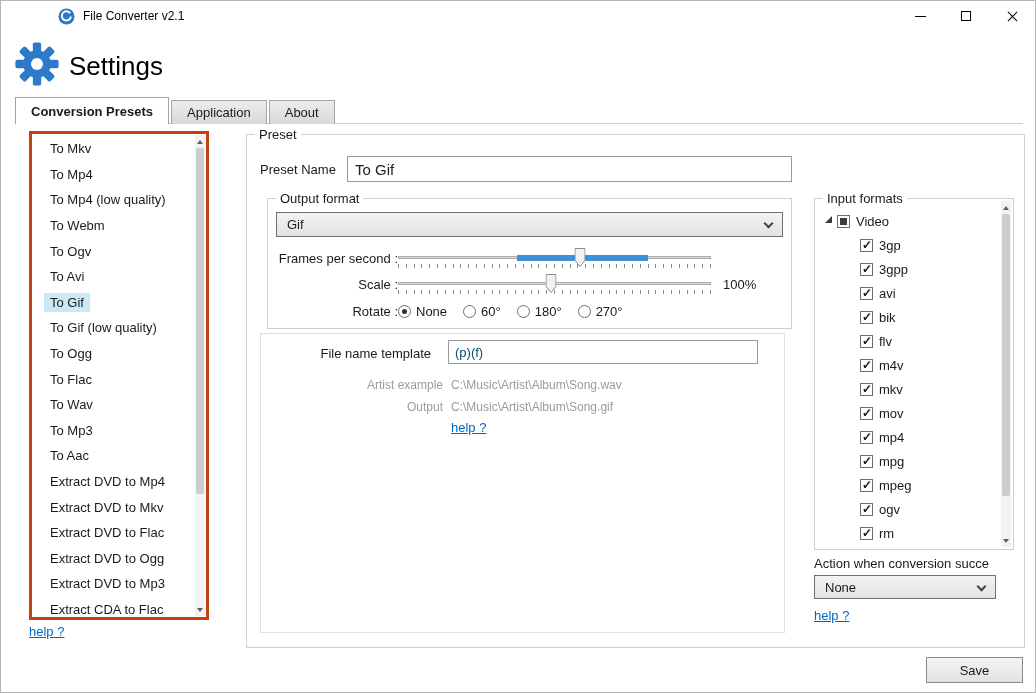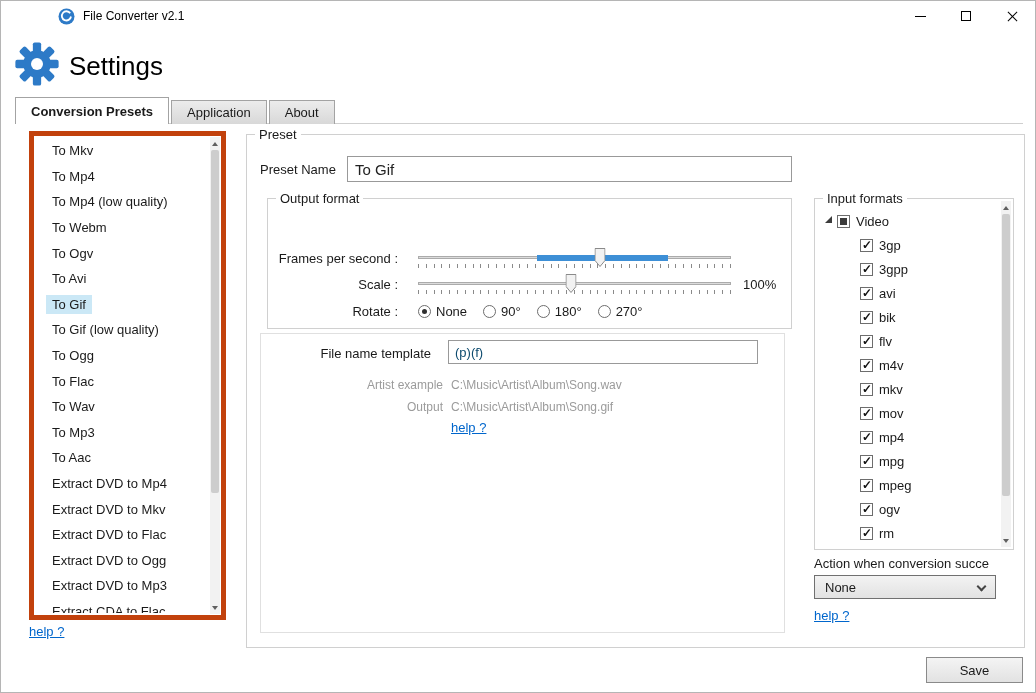--- a/index.html
+++ b/index.html
@@ -28,21 +28,21 @@
 .gear{position:absolute;left:13px;top:40px;line-height:0;}
 .page-title{position:absolute;left:68px;top:50px;font-size:26px;color:#000;}
 
 
 .tabline{position:absolute;left:14px;top:122px;width:1008px;height:1px;background:#cfcfcf;}
 .tabs{position:absolute;left:14px;top:96px;height:27px;display:flex;align-items:flex-end;z-index:2;}
 .tab{height:24px;display:flex;align-items:center;padding:0 15px;background:linear-gradient(#ececec,#d8d8d8);border:1px solid #a3a3a3;border-bottom:none;margin-right:2px;font-size:13px;}
 .tab.active{height:27px;background:#fff;font-weight:bold;}
 
 
-.sidebar{position:absolute;left:28px;top:130px;width:197px;height:489px;border:5px solid #c2410c;background:#fff;}
+.sidebar{position:absolute;left:28px;top:130px;width:180px;height:489px;border:3px solid #c2410c;background:#fff;}
 .preset-list{position:absolute;left:0;top:2px;right:11px;bottom:2px;overflow:hidden;}
 .list-row{height:25.6px;display:flex;align-items:center;padding-left:12px;}
 .list-label{padding:2px 6px;white-space:nowrap;}
 .list-label.selected{background:#cbe8f6;}
 .v-scrollbar{position:absolute;top:1px;right:1px;width:10px;bottom:1px;background:#f2f2f2;display:flex;flex-direction:column;align-items:center;}
 .sb-btn{width:10px;height:13px;display:flex;align-items:center;justify-content:center;}
 .arrow-up{width:0;height:0;border-left:3px solid transparent;border-right:3px solid transparent;border-bottom:4px solid #606060;}
 .arrow-down{width:0;height:0;border-left:3px solid transparent;border-right:3px solid transparent;border-top:4px solid #606060;}
 .sb-track{flex:1;width:10px;position:relative;}
 .sb-thumb{position:absolute;left:1px;width:8px;background:#cdcdcd;border-radius:2px;}
@@ -57,21 +57,21 @@
 .preset-group{left:245px;top:133px;width:779px;height:514px;}
 .preset-name-label{position:absolute;left:13px;top:27px;}
 .text-input{border:1px solid #999;background:#fff;font-family:"Liberation Sans",sans-serif;color:#222;}
 .preset-name-input{position:absolute;left:100px;top:21px;width:445px;height:26px;font-size:15px;padding:0 7px;}
 
 .of-group{left:20px;top:63px;width:525px;height:131px;}
 .combo{border:1px solid #707070;background:linear-gradient(#f3f3f3,#e2e2e2);display:flex;align-items:center;padding:0 10px;font-size:13px;position:relative;}
 .chev{position:absolute;right:10px;top:7px;width:7px;height:7px;border-right:2px solid #444;border-bottom:2px solid #444;transform:rotate(45deg);}
 .format-combo{position:absolute;left:8px;top:13px;width:507px;height:25px;}
 .of-row{position:absolute;left:8px;height:22px;display:flex;align-items:center;}
-.of-row .row-label{width:122px;text-align:right;margin-right:20px;white-space:nowrap;}
+.of-row .row-label{width:122px;text-align:right;margin-right:0;white-space:nowrap;}
 .row-fps{top:48px;}
 .row-scale{top:74px;}
 .row-rotate{top:101px;}
 
 .slider{position:relative;width:313px;height:22px;}
 .slider-track{position:absolute;left:0;right:0;top:9px;height:3px;background:#dcdcdc;border:1px solid #ababab;}
 .slider-range{position:absolute;top:8px;height:6px;background:#3d8fd6;}
 .slider-thumb{position:absolute;top:1px;transform:translateX(-50%);line-height:0;}
 .slider-ticks{position:absolute;left:0;right:0;top:17px;height:4px;
   background:repeating-linear-gradient(90deg,#8a8a8a 0,#8a8a8a 1px,transparent 1px,transparent 7.8px);}
@@ -238,20 +238,24 @@
 
 <div class="groupbox preset-group">
   <span class="gb-label">Preset</span>
 
   <span class="preset-name-label">Preset Name</span>
   <input class="text-input preset-name-input" value="To Gif" style="">
 
   <div class="groupbox of-group">
     <span class="gb-label">Output format</span>
 
+    <div class="combo format-combo">
+      <span>Gif</span>
+      <span class="chev"></span>
+    </div>
 
     <div class="of-row row-fps">
       <span class="row-label">Frames per second :</span>
       <div class="slider">
         <div class="slider-track"></div>
         <div class="slider-range" style="left: 38%; width: 42%;"></div>
         <div class="slider-ticks"></div>
         <span class="slider-thumb" style="left: 58%;">
           <svg width="11" height="19">
               <polygon points="0.5,0.5 10.5,0.5 10.5,12.5 5.5,18.5 0.5,12.5" fill="#f2f2f2" stroke="#8a8a8a"></polygon>
@@ -276,21 +280,21 @@
 
     <div class="of-row row-rotate">
       <span class="row-label">Rotate :</span>
       <div class="radio-group">
           <span class="radio-opt">
             <span class="radio on"></span>
             <span>None</span>
           </span>
           <span class="radio-opt">
             <span class="radio"></span>
-            <span>90°</span>
+            <span>60°</span>
           </span>
           <span class="radio-opt">
             <span class="radio"></span>
             <span>180°</span>
           </span>
           <span class="radio-opt">
             <span class="radio"></span>
             <span>270°</span>
           </span>
         </div>

